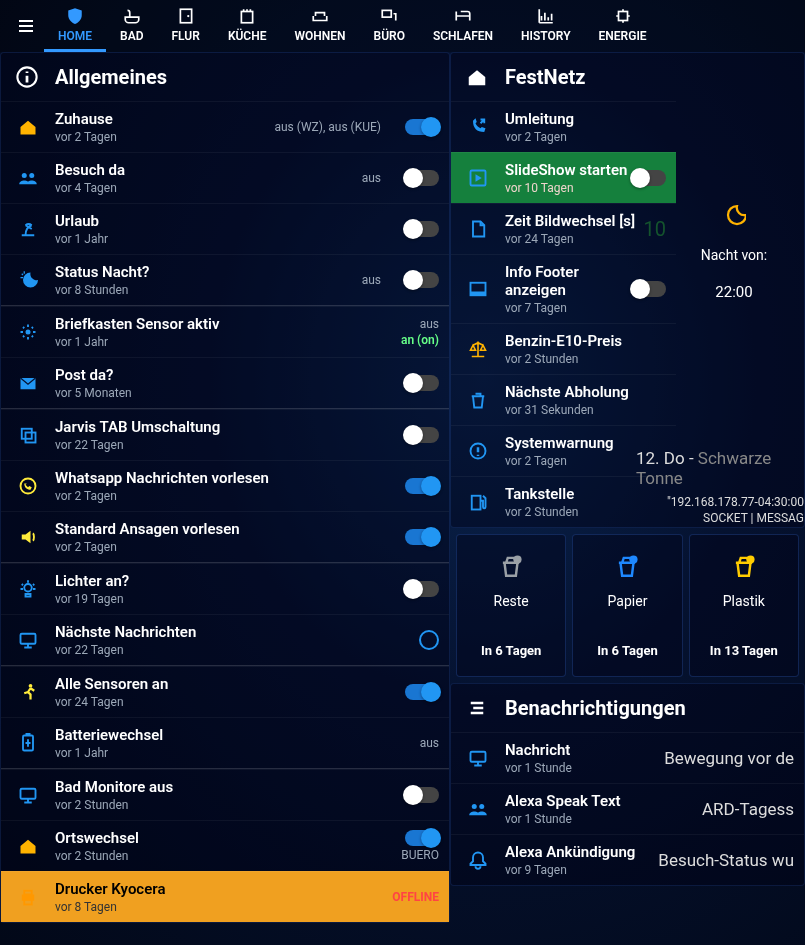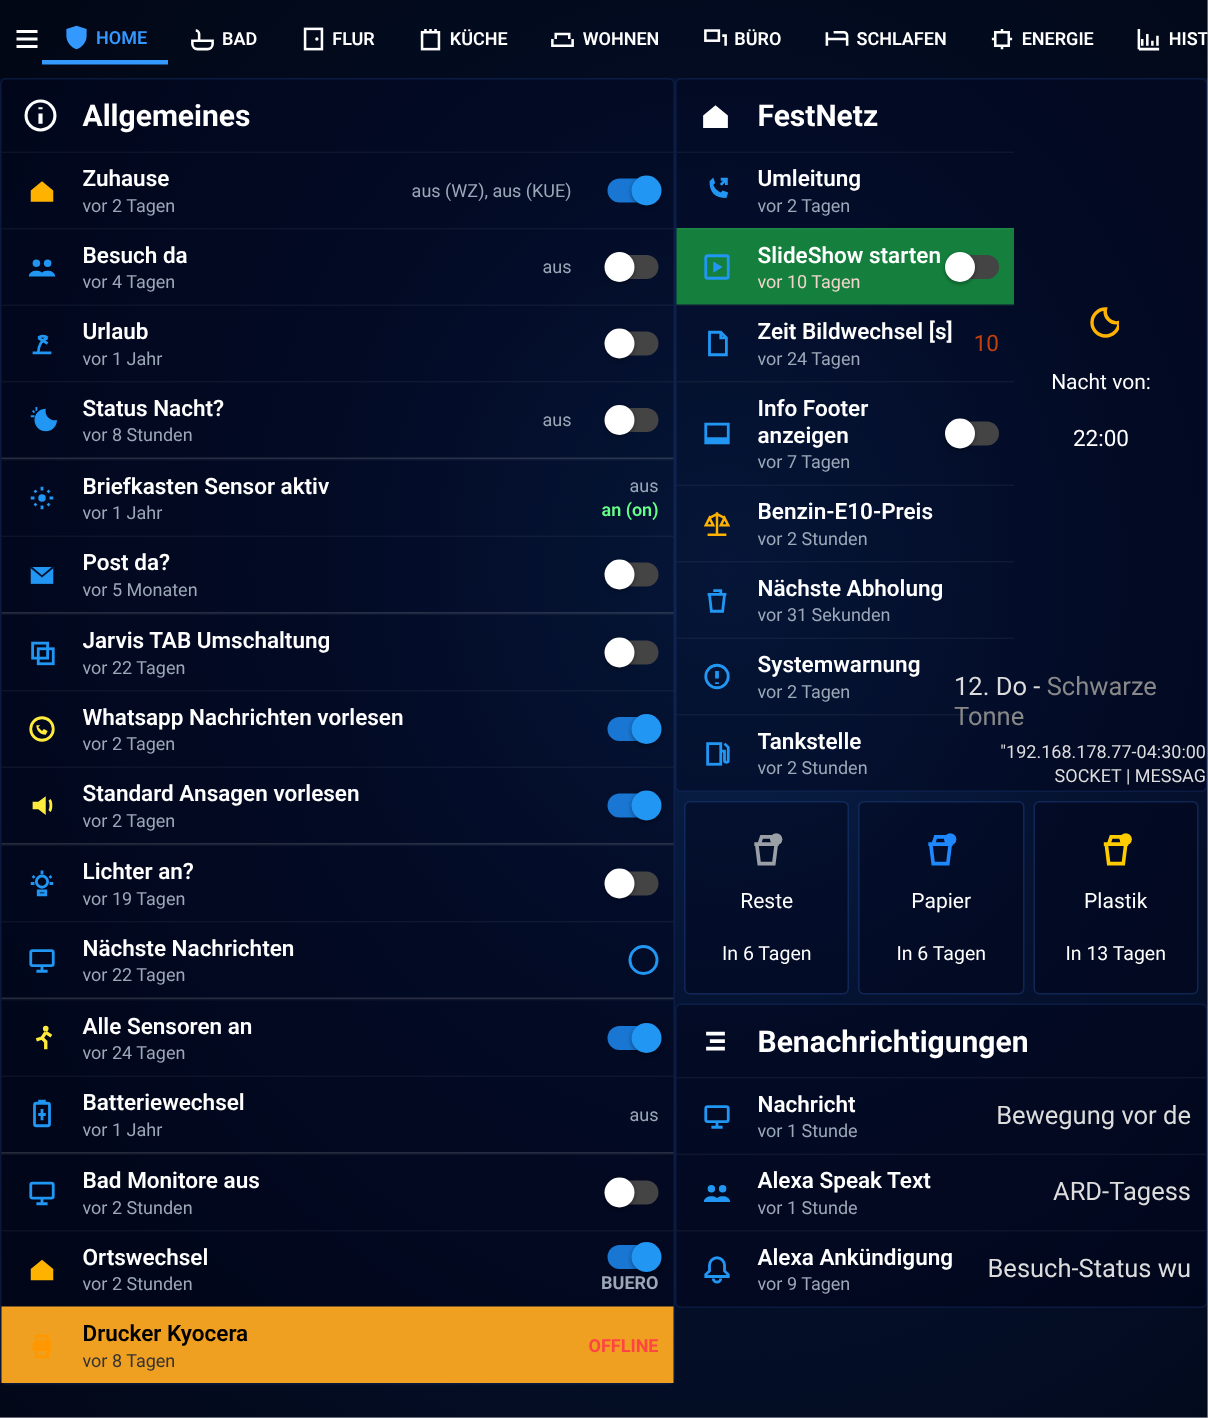--- a/index.html
+++ b/index.html
@@ -14,21 +14,21 @@
   }
   .topnav {
     display: flex;
     align-items: center;
     height: 52px;
     padding: 0 8px;
     background: rgba(0,0,0,0.3);
   }
   .hamburger { width: 36px; display: flex; justify-content: center; cursor: pointer; }
   .tabs { display: flex; gap: 0; flex: 1; }
-  .tab { display: flex; flex-direction: row; align-items: center; gap: 4px; padding: 6px 14px; cursor: pointer; color: #fff; font-size: 12px; font-weight: 600; }
+  .tab { display: flex; flex-direction: column; align-items: center; gap: 4px; padding: 6px 14px; cursor: pointer; color: #fff; font-size: 12px; font-weight: 600; }
   .tab.active { color: #3399ff; border-bottom: 3px solid #3399ff; }
   .tab-icon { width: 18px; height: 18px; }
   .content { display: flex; height: calc(100% - 52px); }
   .col-left { width: 450px; overflow: hidden; }
   .col-right { flex: 1; overflow: hidden; display: flex; flex-direction: column; }
   .card {
     margin: 0;
     background: rgba(0,0,20,0.4);
     border: 1px solid rgba(50,100,200,0.2);
     border-radius: 4px;
@@ -76,21 +76,21 @@
   .val-green { color: #66ff88; font-weight: 600; }
   .val-red { color: #ff4444; font-weight: 700; }
   .bins { display: flex; gap: 6px; margin: 6px; }
   .bin {
     flex: 1; background: rgba(0,0,20,0.4); border: 1px solid rgba(50,100,200,0.3);
     border-radius: 4px; display: flex; flex-direction: column; align-items: center;
     padding: 18px 8px; gap: 14px;
   }
   .bin-icon { width: 26px; height: 26px; }
   .bin-name { font-size: 14px; }
-  .bin-due { font-size: 13px; font-weight: 400; margin-top: 6px; }
+  .bin-due { font-size: 13px; font-weight: 700; margin-top: 20px; }
   .rtext { font-size: 17px; color: #ddd; text-align: right; }
   .rtext .gray { color: #888; }
   .night-box {
     position: absolute;
     right: 10px;
     width: 120px;
     text-align: center;
     display: flex;
     flex-direction: column;
     gap: 20px;
@@ -305,32 +305,32 @@
        <span class="tab-icon">
           <svg width="18" height="18" viewBox="0 0 16 16" style="color:#fff">
             <use href="#i-bed"></use>
           </svg>
         </span>
        <span>SCHLAFEN</span>
      </div>
       <div class="tab ">
        <span class="tab-icon">
           <svg width="18" height="18" viewBox="0 0 16 16" style="color:#fff">
-            <use href="#i-energy"></use>
+            <use href="#i-chart"></use>
           </svg>
         </span>
-       <span>ENERGIE</span>
+       <span>HISTORY</span>
      </div>
       <div class="tab ">
        <span class="tab-icon">
           <svg width="18" height="18" viewBox="0 0 16 16" style="color:#fff">
-            <use href="#i-chart"></use>
+            <use href="#i-energy"></use>
           </svg>
         </span>
-       <span>HISTORY</span>
+       <span>ENERGIE</span>
      </div>
     </div>
 </div>
 
 <div class="content">
 
   <div class="col-left">
     <div class="card">
       <div class="card-header">
         <span class="icon">
@@ -575,21 +575,21 @@
               </svg>
             </span>
     <div class="row-body">
       <div class="row-title">Ortswechsel</div>
       <div class="row-sub">vor 2 Stunden</div>
     </div>
     <div class="row-right">
               <div class="main">
                 <div class="toggle on"></div>
               </div>
-              <span class="" style="font-size:12px;font-weight:700">BUERO</span>
+              <span class="" style="font-size:12px;font-weight:400">BUERO</span>
             </div>
   </div>
           <div class="row highlight-orange">
     <span class="row-icon">
               <svg width="20" height="20" viewBox="0 0 16 16" style="color:#ff9800">
                 <use href="#i-printer"></use>
               </svg>
             </span>
     <div class="row-body">
       <div class="row-title">Drucker Kyocera</div>
@@ -646,21 +646,21 @@
     <span class="row-icon">
               <svg width="20" height="20" viewBox="0 0 16 16" style="color:#2196f3">
                 <use href="#i-doc"></use>
               </svg>
             </span>
     <div class="row-body">
       <div class="row-title">Zeit Bildwechsel [s]</div>
       <div class="row-sub">vor 24 Tagen</div>
     </div>
     <div class="row-right">
-              <span style="color:#c2410c;font-size:15px">10</span>
+              <span style="color:#14532d;font-size:20px">10</span>
             </div>
   </div>
           <div class="row">
     <span class="row-icon">
               <svg width="20" height="20" viewBox="0 0 16 16" style="color:#2196f3">
                 <use href="#i-footer"></use>
               </svg>
             </span>
     <div class="row-body">
       <div class="row-title">Info Footer anzeigen</div>

